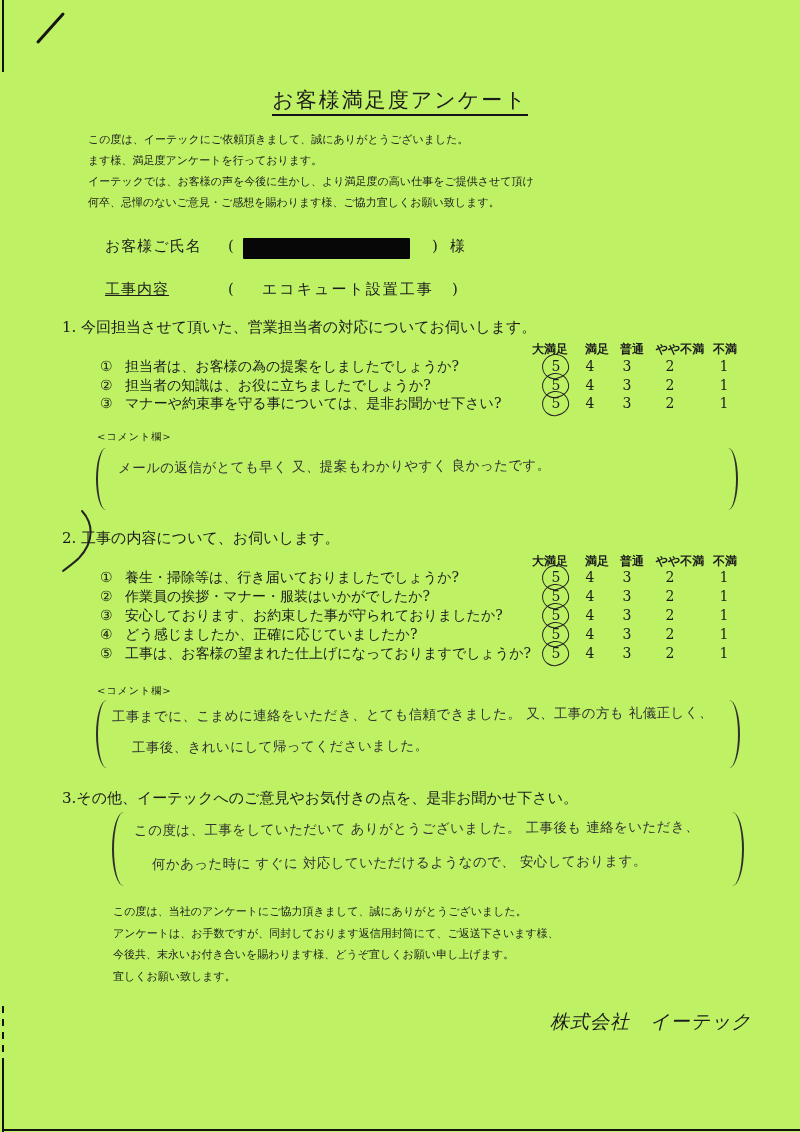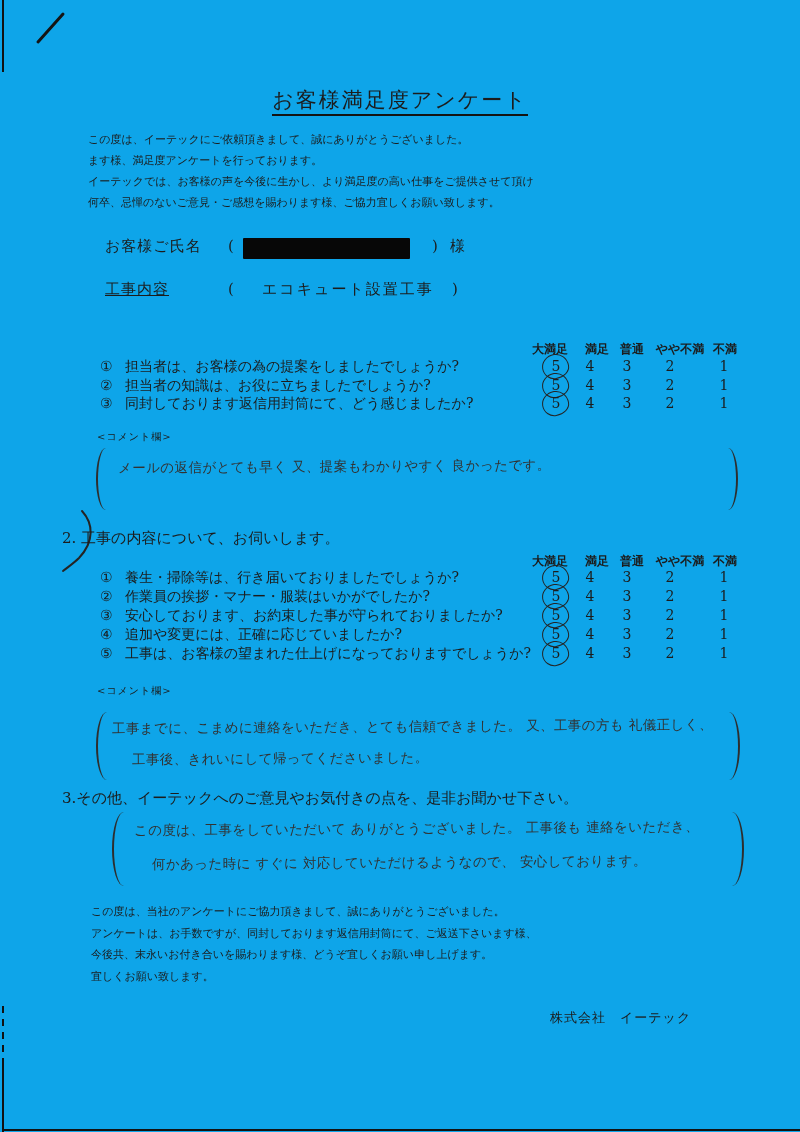--- a/index.html
+++ b/index.html
@@ -1,17 +1,17 @@
 <!DOCTYPE html>
 <html><head>
 <meta charset="utf-8">
 <style>
   html,body{margin:0;padding:0;}
   body{background:#e8e8e8;}
-  .page{position:relative;width:800px;height:1132px;background:#0ea5e9;overflow:hidden;
+  .page{position:relative;width:800px;height:1132px;background:#bef264;overflow:hidden;
         font-family:"DejaVu Serif","Liberation Serif",serif;color:#1c1c1c;}
   .abs{position:absolute;}
   .printed{font-family:"DejaVu Serif","Liberation Serif",serif;color:#1c1c1c;white-space:nowrap;}
   .hw{font-family:"DejaVu Sans","Liberation Sans",sans-serif;color:#323232;font-size:13.5px;
       letter-spacing:0.4px;white-space:nowrap;transform:rotate(-0.4deg);}
   .title{font-size:21px;letter-spacing:2px;border-bottom:2px solid #141414;padding-bottom:2px;}
   .body15{font-size:11px;line-height:21px;}
   .heading{font-size:15px;}
   .fieldlabel{font-size:15px;letter-spacing:1px;}
   .redact{background:#070707;border-radius:1px;}
@@ -66,20 +66,21 @@
     <span class="abs printed fieldlabel" style="left:450px;">様</span>
   </div>
 
   <div class="abs" style="left:0;top:280px;width:800px;height:24px;">
     <span class="abs printed fieldlabel" style="left:105px;text-decoration:underline;">工事内容</span>
     <span class="abs printed fieldlabel" style="left:228px;">(</span>
     <span class="abs printed fieldlabel" style="left:262px;letter-spacing:2px;">エコキュート設置工事</span>
     <span class="abs printed fieldlabel" style="left:452px;">)</span>
   </div>
 
+  <div class="abs printed heading" style="left:62px;top:318px;">1.  今回担当させて頂いた、営業担当者の対応についてお伺いします。</div>
 
   <div class="abs shead printed" style="top:341px;">
     <span class="sh sh0">大満足</span>
     <span class="sh sh1">満足</span>
     <span class="sh sh2">普通</span>
     <span class="sh sh3">やや不満</span>
     <span class="sh sh4">不満</span>
   </div>
 
   <div class="abs qrow" style="top:358px;">
@@ -95,21 +96,21 @@
     <span class="abs qnum printed">②</span>
     <span class="abs qtext printed">担当者の知識は、お役に立ちましたでしょうか?</span>
     <span class="abs rate c5 printed"><i class="circ"></i><i class="rv">5</i></span>
     <span class="abs rate c4 printed">4</span>
     <span class="abs rate c3 printed">3</span>
     <span class="abs rate c2 printed">2</span>
     <span class="abs rate c1 printed">1</span>
   </div>
   <div class="abs qrow" style="top:395px;">
     <span class="abs qnum printed">③</span>
-    <span class="abs qtext printed">同封しております返信用封筒にて、どう感じましたか?</span>
+    <span class="abs qtext printed">マナーや約束事を守る事については、是非お聞かせ下さい?</span>
     <span class="abs rate c5 printed"><i class="circ"></i><i class="rv">5</i></span>
     <span class="abs rate c4 printed">4</span>
     <span class="abs rate c3 printed">3</span>
     <span class="abs rate c2 printed">2</span>
     <span class="abs rate c1 printed">1</span>
   </div>
 
   <div class="abs printed clabel" style="left:97px;top:430px;">&lt;コメント欄&gt;</div>
   <div class="abs" style="left:96px;top:448px;width:648px;height:64px;">
     <div class="abs paren-l" style="left:0;top:0;height:62px;"></div>
@@ -152,55 +153,55 @@
     <span class="abs qnum printed">③</span>
     <span class="abs qtext printed">安心しております、お約束した事が守られておりましたか?</span>
     <span class="abs rate c5 printed"><i class="circ"></i><i class="rv">5</i></span>
     <span class="abs rate c4 printed">4</span>
     <span class="abs rate c3 printed">3</span>
     <span class="abs rate c2 printed">2</span>
     <span class="abs rate c1 printed">1</span>
   </div>
   <div class="abs qrow" style="top:626px;">
     <span class="abs qnum printed">④</span>
-    <span class="abs qtext printed">追加や変更には、正確に応じていましたか?</span>
+    <span class="abs qtext printed">どう感じましたか、正確に応じていましたか?</span>
     <span class="abs rate c5 printed"><i class="circ"></i><i class="rv">5</i></span>
     <span class="abs rate c4 printed">4</span>
     <span class="abs rate c3 printed">3</span>
     <span class="abs rate c2 printed">2</span>
     <span class="abs rate c1 printed">1</span>
   </div>
   <div class="abs qrow" style="top:645px;">
     <span class="abs qnum printed">⑤</span>
     <span class="abs qtext printed">工事は、お客様の望まれた仕上げになっておりますでしょうか?</span>
     <span class="abs rate c5 printed"><i class="circ"></i><i class="rv">5</i></span>
     <span class="abs rate c4 printed">4</span>
     <span class="abs rate c3 printed">3</span>
     <span class="abs rate c2 printed">2</span>
     <span class="abs rate c1 printed">1</span>
   </div>
 
   <div class="abs printed clabel" style="left:97px;top:684px;">&lt;コメント欄&gt;</div>
-  <div class="abs" style="left:96px;top:700px;width:650px;height:70px;margin-top:12px;">
+  <div class="abs" style="left:96px;top:700px;width:650px;height:70px;">
     <div class="abs paren-l" style="left:0;top:0;height:68px;"></div>
     <div class="abs paren-r" style="right:6px;top:0;height:68px;"></div>
     <div class="abs hw" style="left:16px;top:6px;">工事までに、こまめに連絡をいただき、とても信頼できました。 又、工事の方も 礼儀正しく、</div>
     <div class="abs hw" style="left:36px;top:38px;">工事後、きれいにして帰ってくださいました。</div>
   </div>
 
   <div class="abs printed heading" style="left:62px;top:789px;text-align:right;">3.その他、イーテックへのご意見やお気付きの点を、是非お聞かせ下さい。</div>
   <div class="abs" style="left:112px;top:810px;width:640px;height:78px;">
     <div class="abs paren-l" style="left:0;top:2px;height:74px;"></div>
     <div class="abs paren-r" style="right:8px;top:2px;height:74px;"></div>
     <div class="abs hw" style="left:22px;top:10px;">この度は、工事をしていただいて ありがとうございました。 工事後も 連絡をいただき、</div>
     <div class="abs hw" style="left:40px;top:44px;">何かあった時に すぐに 対応していただけるようなので、 安心しております。</div>
   </div>
 
-  <div class="abs printed body15" style="left:91px;top:901px;line-height:21.5px;">
+  <div class="abs printed body15" style="left:113px;top:901px;line-height:21.5px;">
     <div>この度は、当社のアンケートにご協力頂きまして、誠にありがとうございました。</div>
     <div>アンケートは、お手数ですが、同封しております返信用封筒にて、ご返送下さいます様、</div>
     <div>今後共、末永いお付き合いを賜わります様、どうぞ宜しくお願い申し上げます。</div>
     <div>宜しくお願い致します。</div>
   </div>
 
-  <div class="abs printed" style="left:550px;top:1009px;font-size:13px;letter-spacing:1px;">株式会社　イーテック</div>
+  <div class="abs printed" style="left:550px;top:1009px;font-size:19px;letter-spacing:1px;font-style:italic;">株式会社　イーテック</div>
 
 </div>
 
 </body></html>

